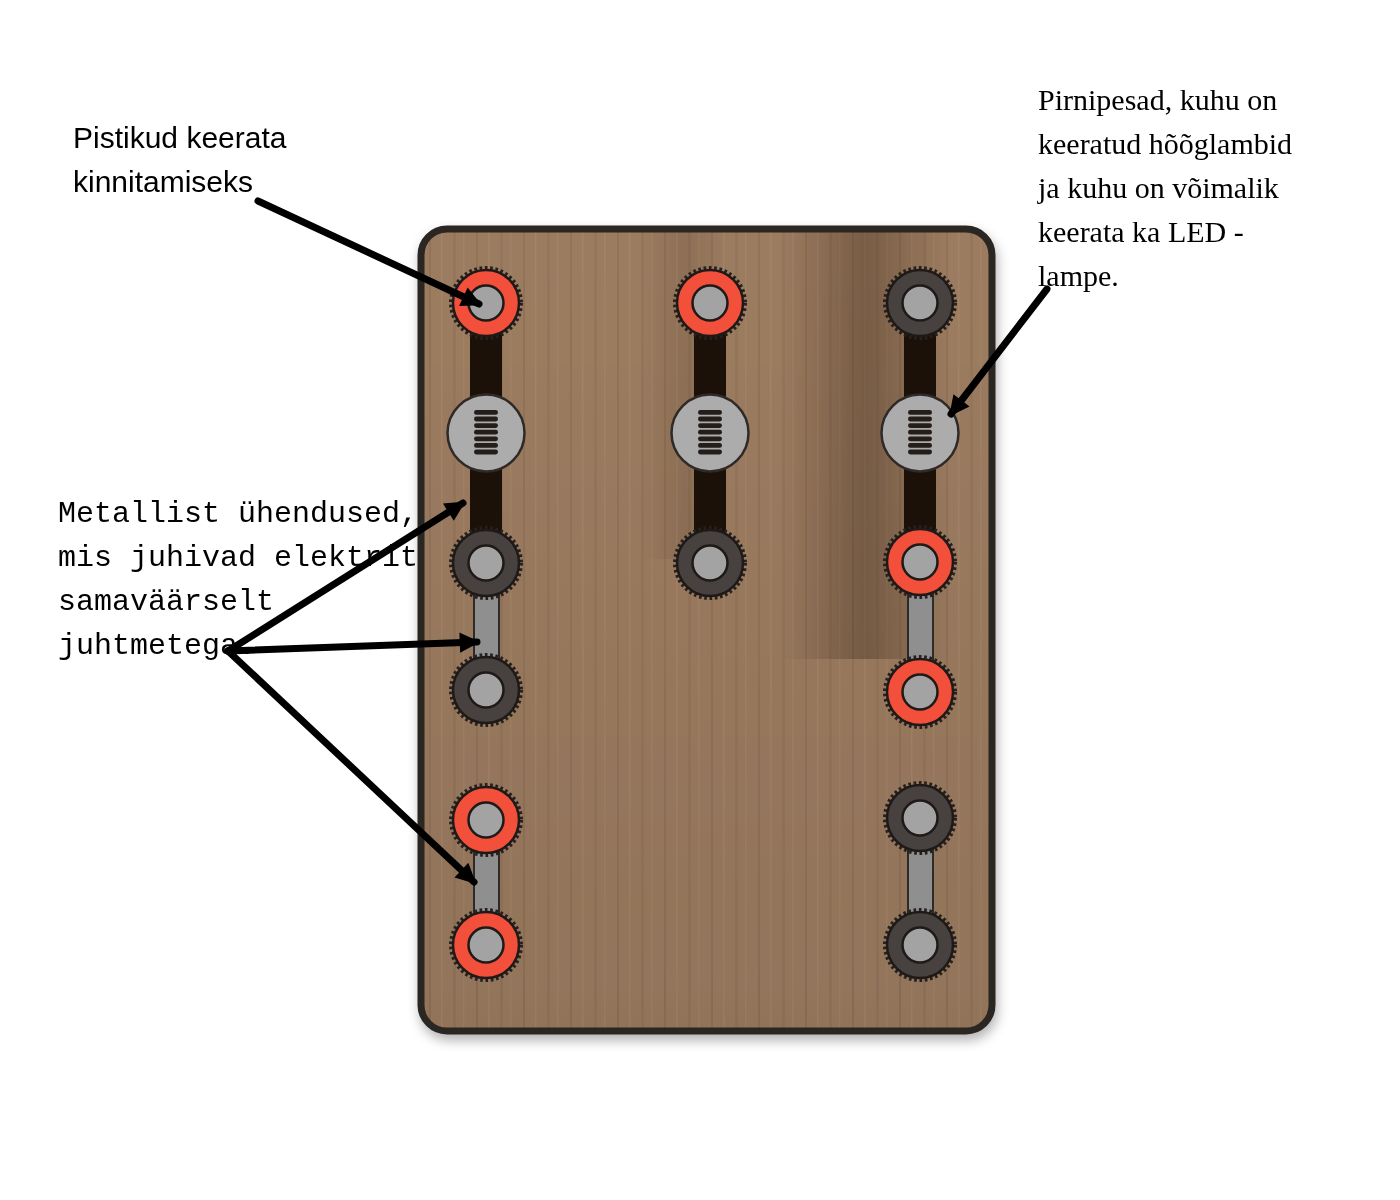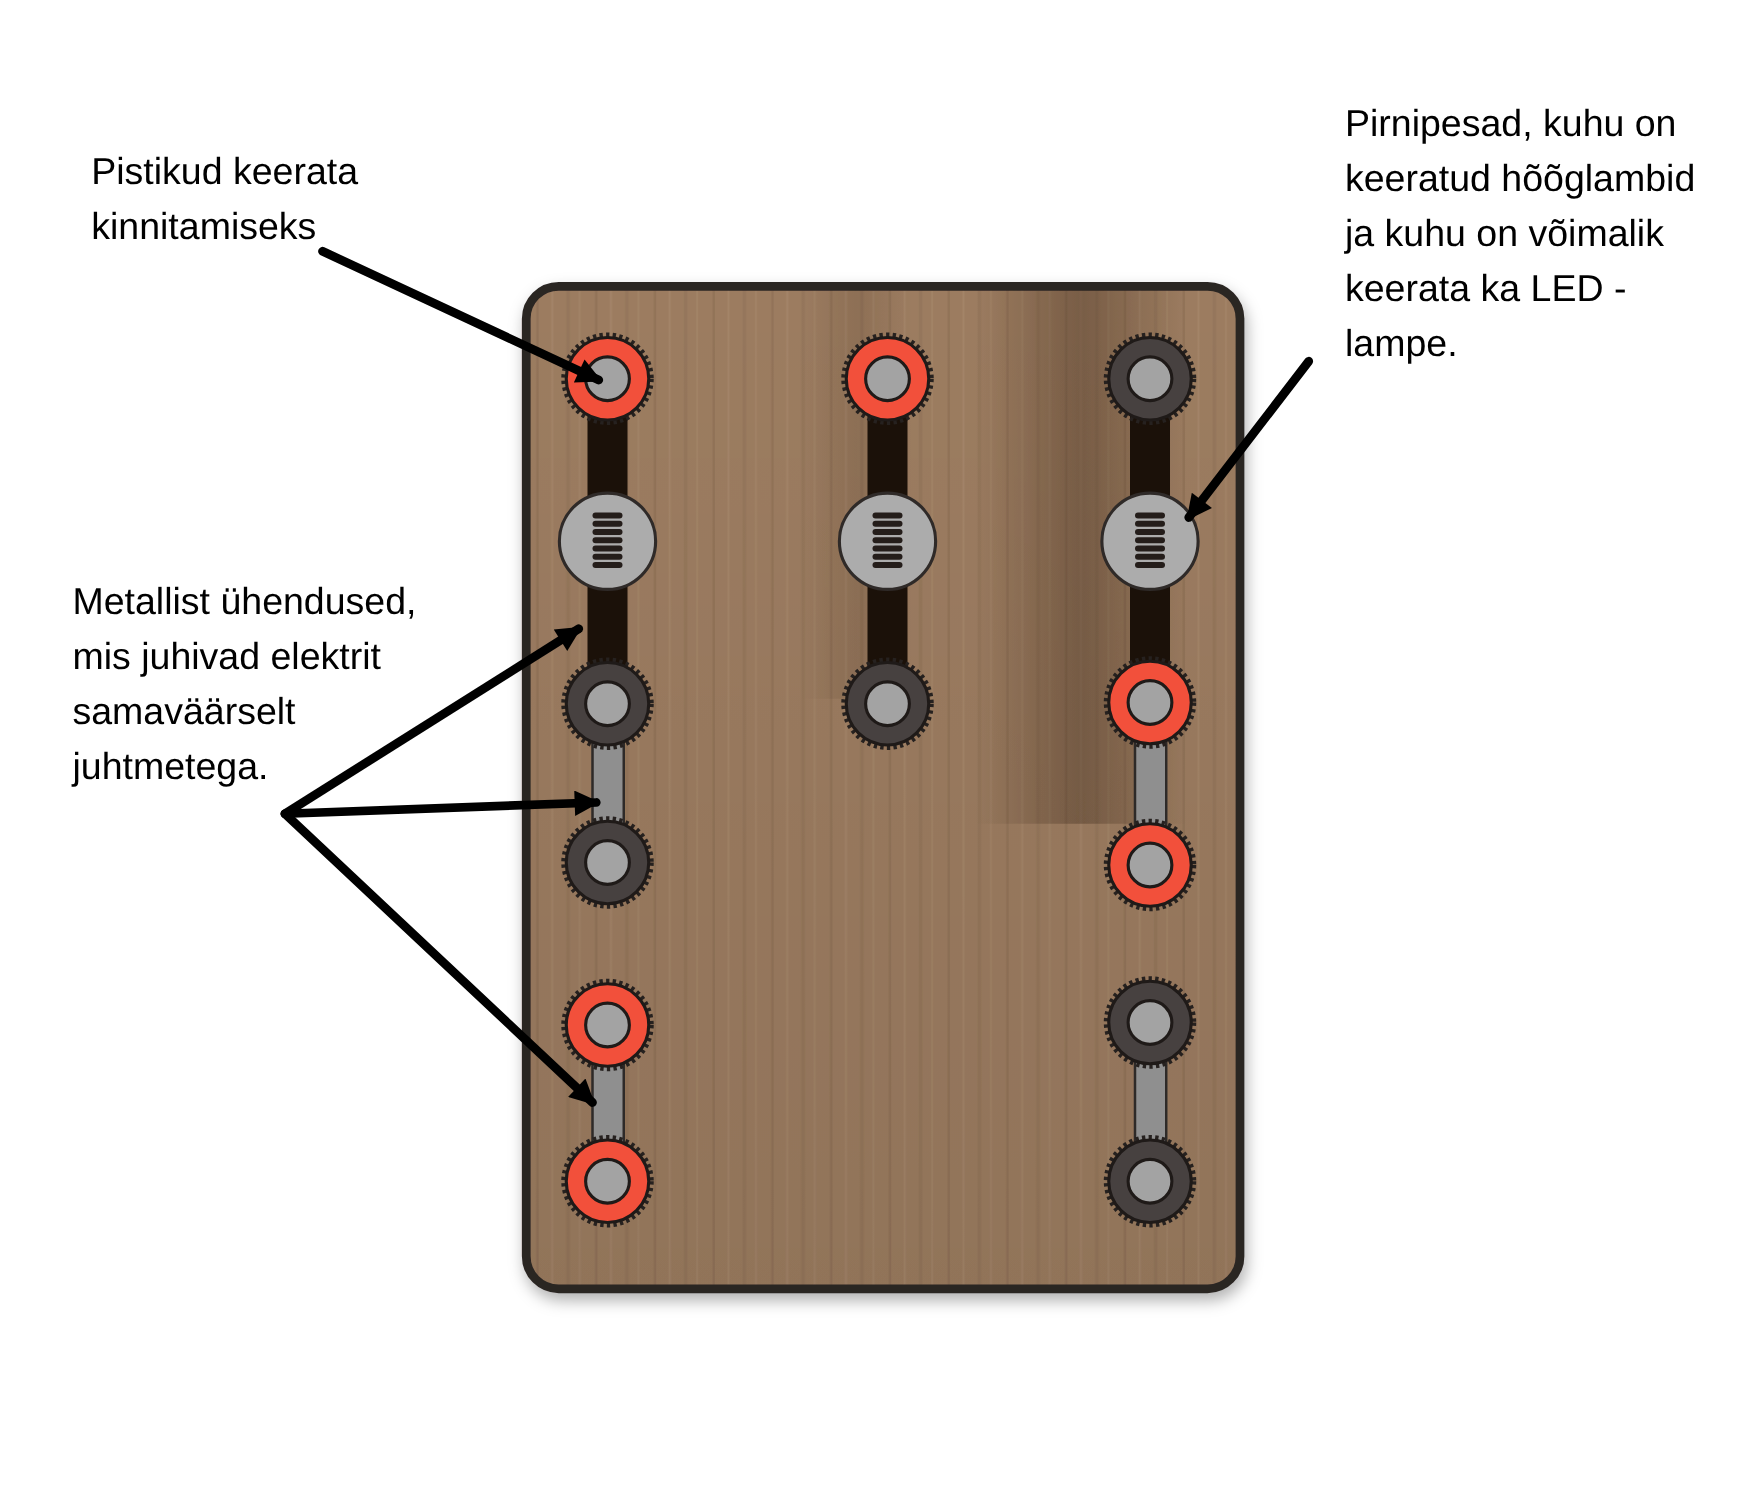--- a/index.html
+++ b/index.html
@@ -13,22 +13,22 @@
   .board-svg{position:absolute;left:0;top:0;}
   .label{
     position:absolute;
     font-size:30px;
     line-height:44px;
     color:#000000;
     white-space:pre-line;
     letter-spacing:0px;
   }
   #label-plugs{left:73px;top:116px;}
-  #label-sockets{left:1076px;top:78px;}
-  #label-metal{left:58px;top:460px;}
+  #label-sockets{left:1038px;top:78px;font-family:Liberation Serif, serif;}
+  #label-metal{left:58px;top:492px;font-family:Liberation Mono, monospace;}
 
   .teeth{fill:none;stroke-width:5;stroke-dasharray:2.6 2.6;}
   .ring{stroke:#1f1a18;stroke-width:2.5;}
   .core{stroke:#1f1a18;stroke-width:2.5;}
   .lamp-body{stroke:#2f2a28;stroke-width:2.5;}
   .strap-gray{stroke:#2e2a28;stroke-width:2;}
   .arrow-line{fill:none;stroke-width:7;stroke-linecap:round;}
 </style>
 </head>
 <body>

